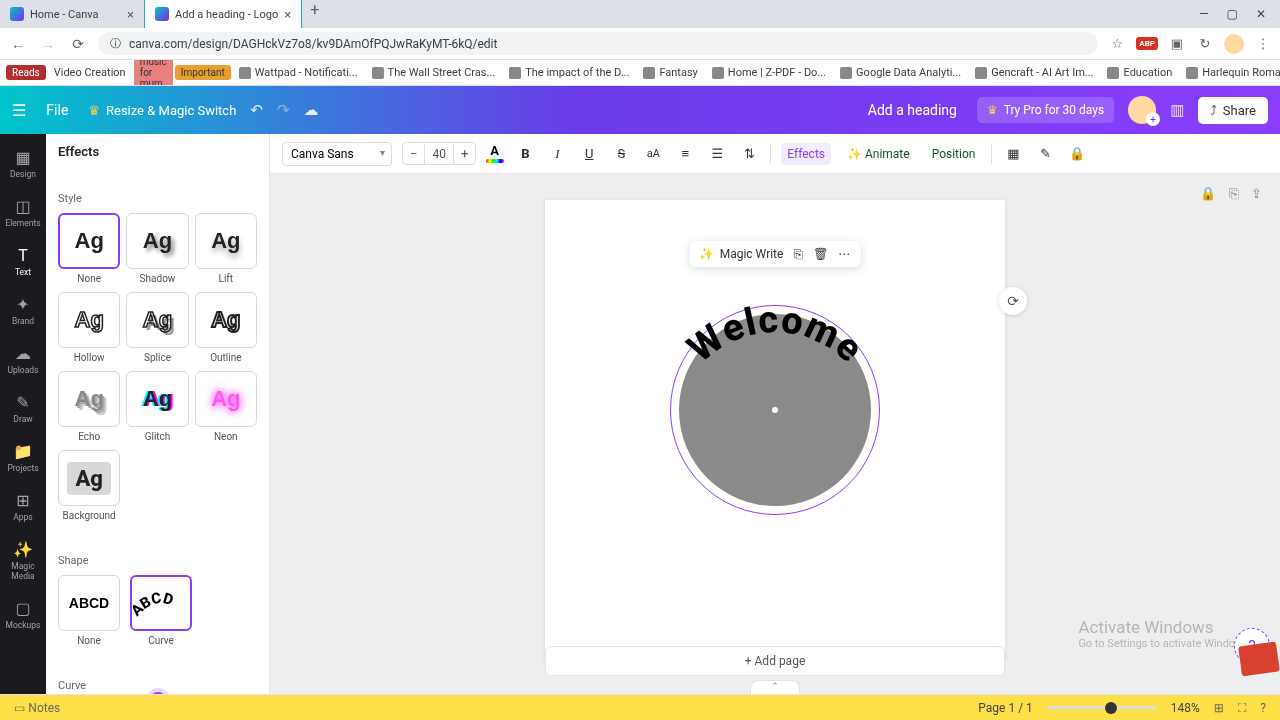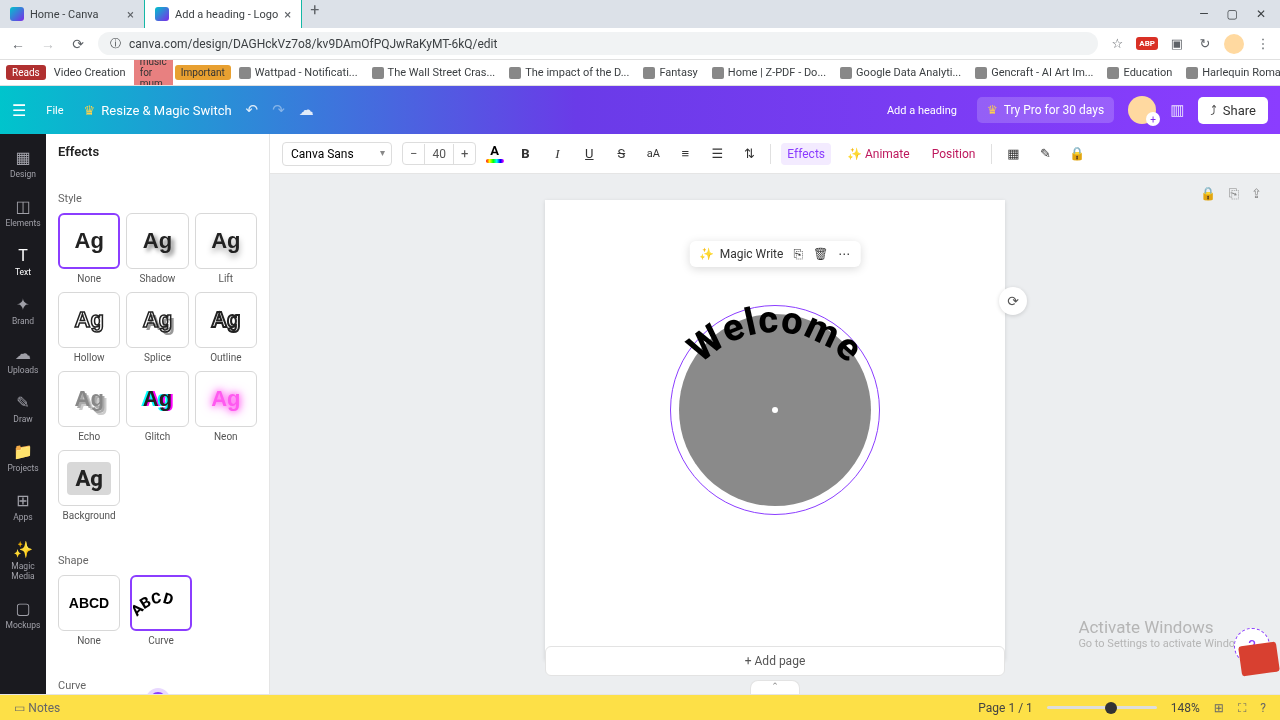--- a/index.html
+++ b/index.html
@@ -27,21 +27,21 @@
 .bm { padding: 3px 6px; border-radius: 4px; color: #3c4043; cursor: pointer; white-space: nowrap; display: flex; align-items: center; gap: 4px; }
 .bm-tag { padding: 2px 6px; border-radius: 3px; font-size: 10px; }
 .bm-reads { background: #b03030; color: #fff; }
 .bm-mum { background: #e88080; color: #333; }
 .bm-imp { background: #e8a030; color: #333; }
 .bm-ico { width: 12px; height: 12px; border-radius: 2px; background: #888; }
 
 
 .app-header { height: 48px; background: linear-gradient(90deg, #00c4cc 0%, #6a3be8 45%, #8b3dff 100%); display: flex; align-items: center; padding: 0 12px; gap: 14px; color: #fff; }
 .burger { font-size: 16px; cursor: pointer; }
-.hdr-btn { font-size: 11px; cursor: pointer; padding: 4px 6px; }
+.hdr-btn { font-size: 14px; cursor: pointer; padding: 4px 6px; }
 .resize-btn { display: flex; align-items: center; gap: 6px; font-size: 13px; cursor: pointer; }
 .crown { color: #ffd24a; }
 .hdr-icon { font-size: 15px; cursor: pointer; opacity: 0.85; }
 .hdr-right { margin-left: auto; display: flex; align-items: center; gap: 14px; }
 .trypro { background: rgba(255,255,255,0.18); padding: 6px 10px; border-radius: 5px; font-size: 12px; cursor: pointer; display: flex; gap: 6px; align-items: center; }
 .avatar { width: 28px; height: 28px; border-radius: 50%; background: #ffd9a0; position: relative; }
 .avatar-plus { position: absolute; right: -4px; bottom: -2px; background: #fff; color: #7d2ae8; border-radius: 50%; width: 14px; height: 14px; font-size: 10px; display: flex; align-items: center; justify-content: center; }
 .share-btn { background: #fff; color: #333; padding: 6px 12px; border-radius: 5px; font-size: 13px; cursor: pointer; display: flex; gap: 6px; align-items: center; }
 
 
@@ -91,21 +91,21 @@
 .font-sel { border: 1px solid #ddd; border-radius: 4px; padding: 4px 24px 4px 8px; font-size: 12px; cursor: pointer; position: relative; min-width: 110px; }
 .font-sel:after { content: "▾"; position: absolute; right: 6px; color: #888; font-size: 10px; }
 .size-ctrl { display: flex; align-items: center; border: 1px solid #ddd; border-radius: 4px; }
 .size-ctrl span { padding: 3px 7px; font-size: 13px; cursor: pointer; color: #555; }
 .size-ctrl .val { border-left: 1px solid #ddd; border-right: 1px solid #ddd; font-size: 12px; min-width: 28px; text-align: center; }
 .tb-ico { width: 22px; height: 22px; display: flex; align-items: center; justify-content: center; font-size: 13px; cursor: pointer; color: #333; border-radius: 4px; }
 .tb-ico.bold { font-weight: 800; }
 .tb-ico.ital { font-style: italic; font-family: serif; }
 .tb-ico.ul { text-decoration: underline; }
 .tb-ico.st { text-decoration: line-through; }
-.tb-txt { font-size: 12px; cursor: pointer; padding: 4px 6px; color: #be185d; border-radius: 4px; }
+.tb-txt { font-size: 12px; cursor: pointer; padding: 4px 6px; color: #14532d; border-radius: 4px; }
 .tb-txt.active { color: #8b3dff; background: #f3ebff; }
 .color-swatch { width: 18px; height: 18px; position: relative; cursor: pointer; }
 .color-swatch:before { content: "A"; font-size: 13px; font-weight: 700; position: absolute; top: -2px; left: 4px; }
 .color-swatch:after { content: ""; position: absolute; bottom: 0; left: 0; right: 0; height: 4px; background: linear-gradient(90deg,#f00,#ff0,#0f0,#0ff,#00f,#f0f); border-radius: 2px; }
 .sep { width: 1px; height: 20px; background: #e0e0e0; }
 
 .canvas-scroll { flex: 1; position: relative; overflow: hidden; }
 .page-tools { position: absolute; top: 12px; right: 18px; display: flex; gap: 12px; color: #888; font-size: 13px; }
 .page { position: absolute; top: 26px; left: 50%; transform: translateX(-50%); width: 460px; height: 460px; background: #fff; box-shadow: 0 1px 4px rgba(0,0,0,0.12); }
 .floating-tb { position: absolute; top: 67px; left: 50%; transform: translateX(-50%); background: #fff; border-radius: 6px; box-shadow: 0 2px 10px rgba(0,0,0,0.15); display: flex; align-items: center; padding: 6px 10px; gap: 10px; font-size: 12px; }

